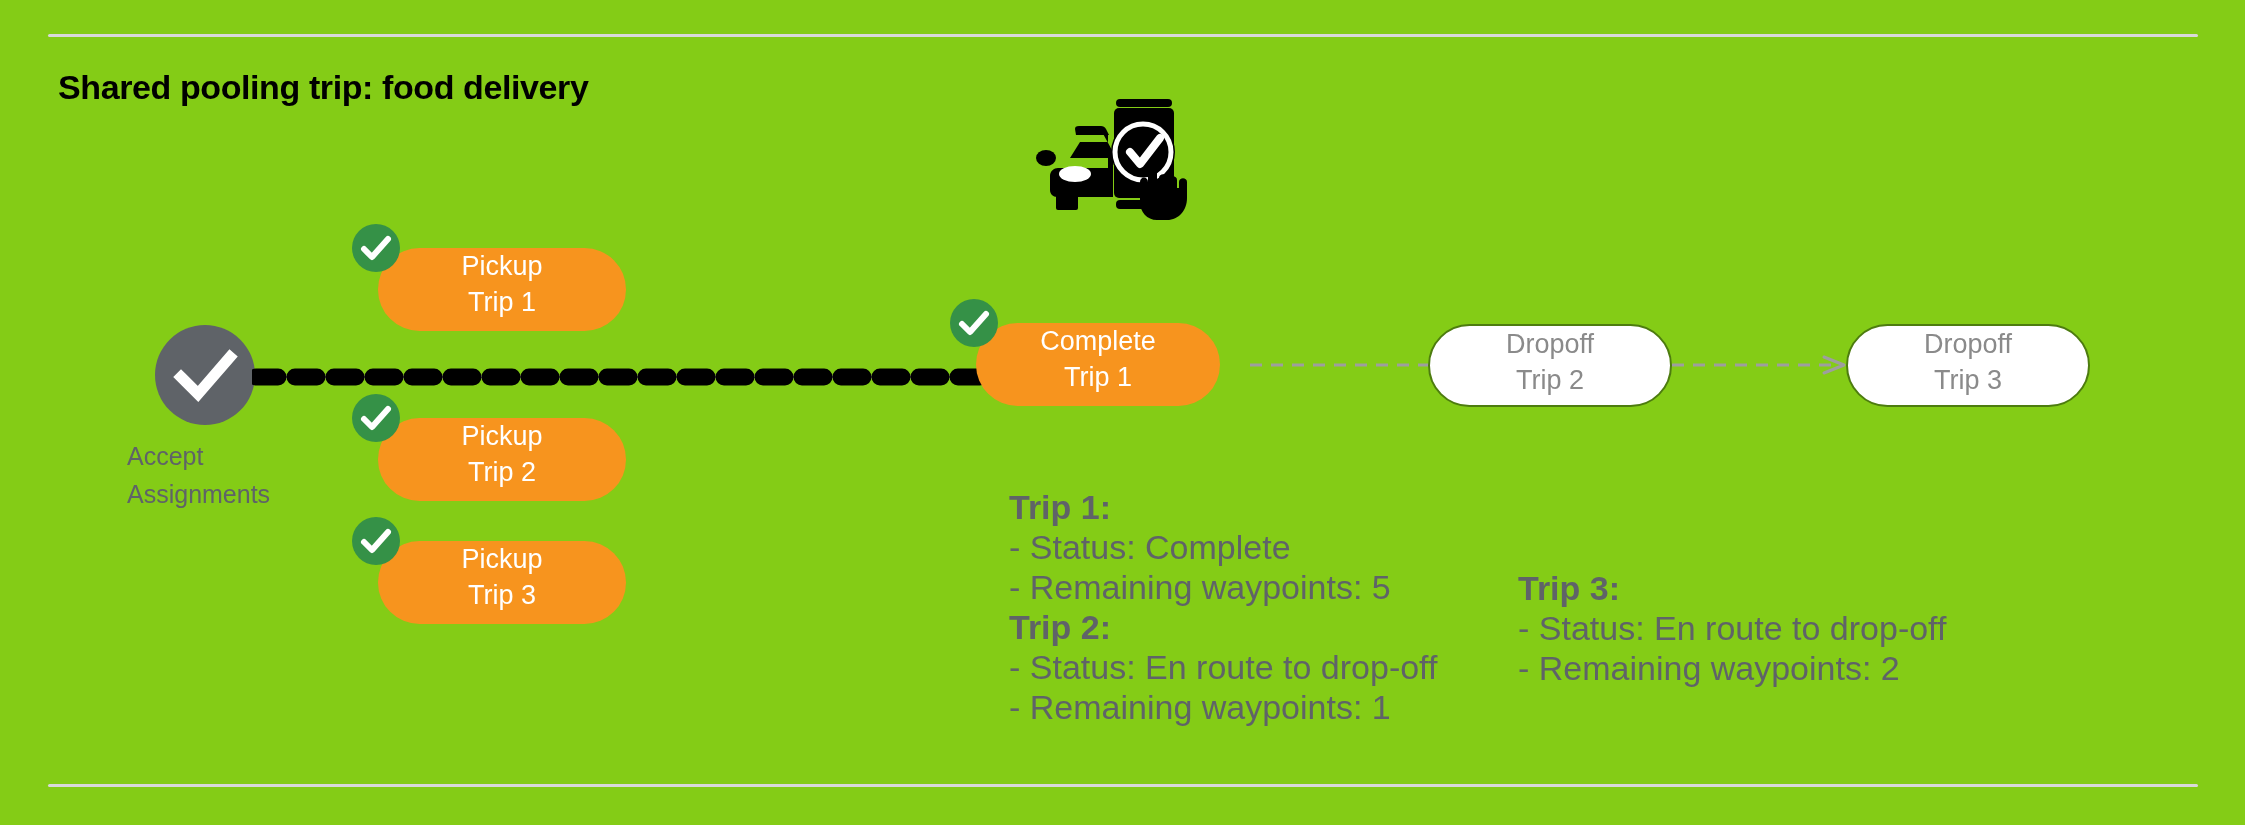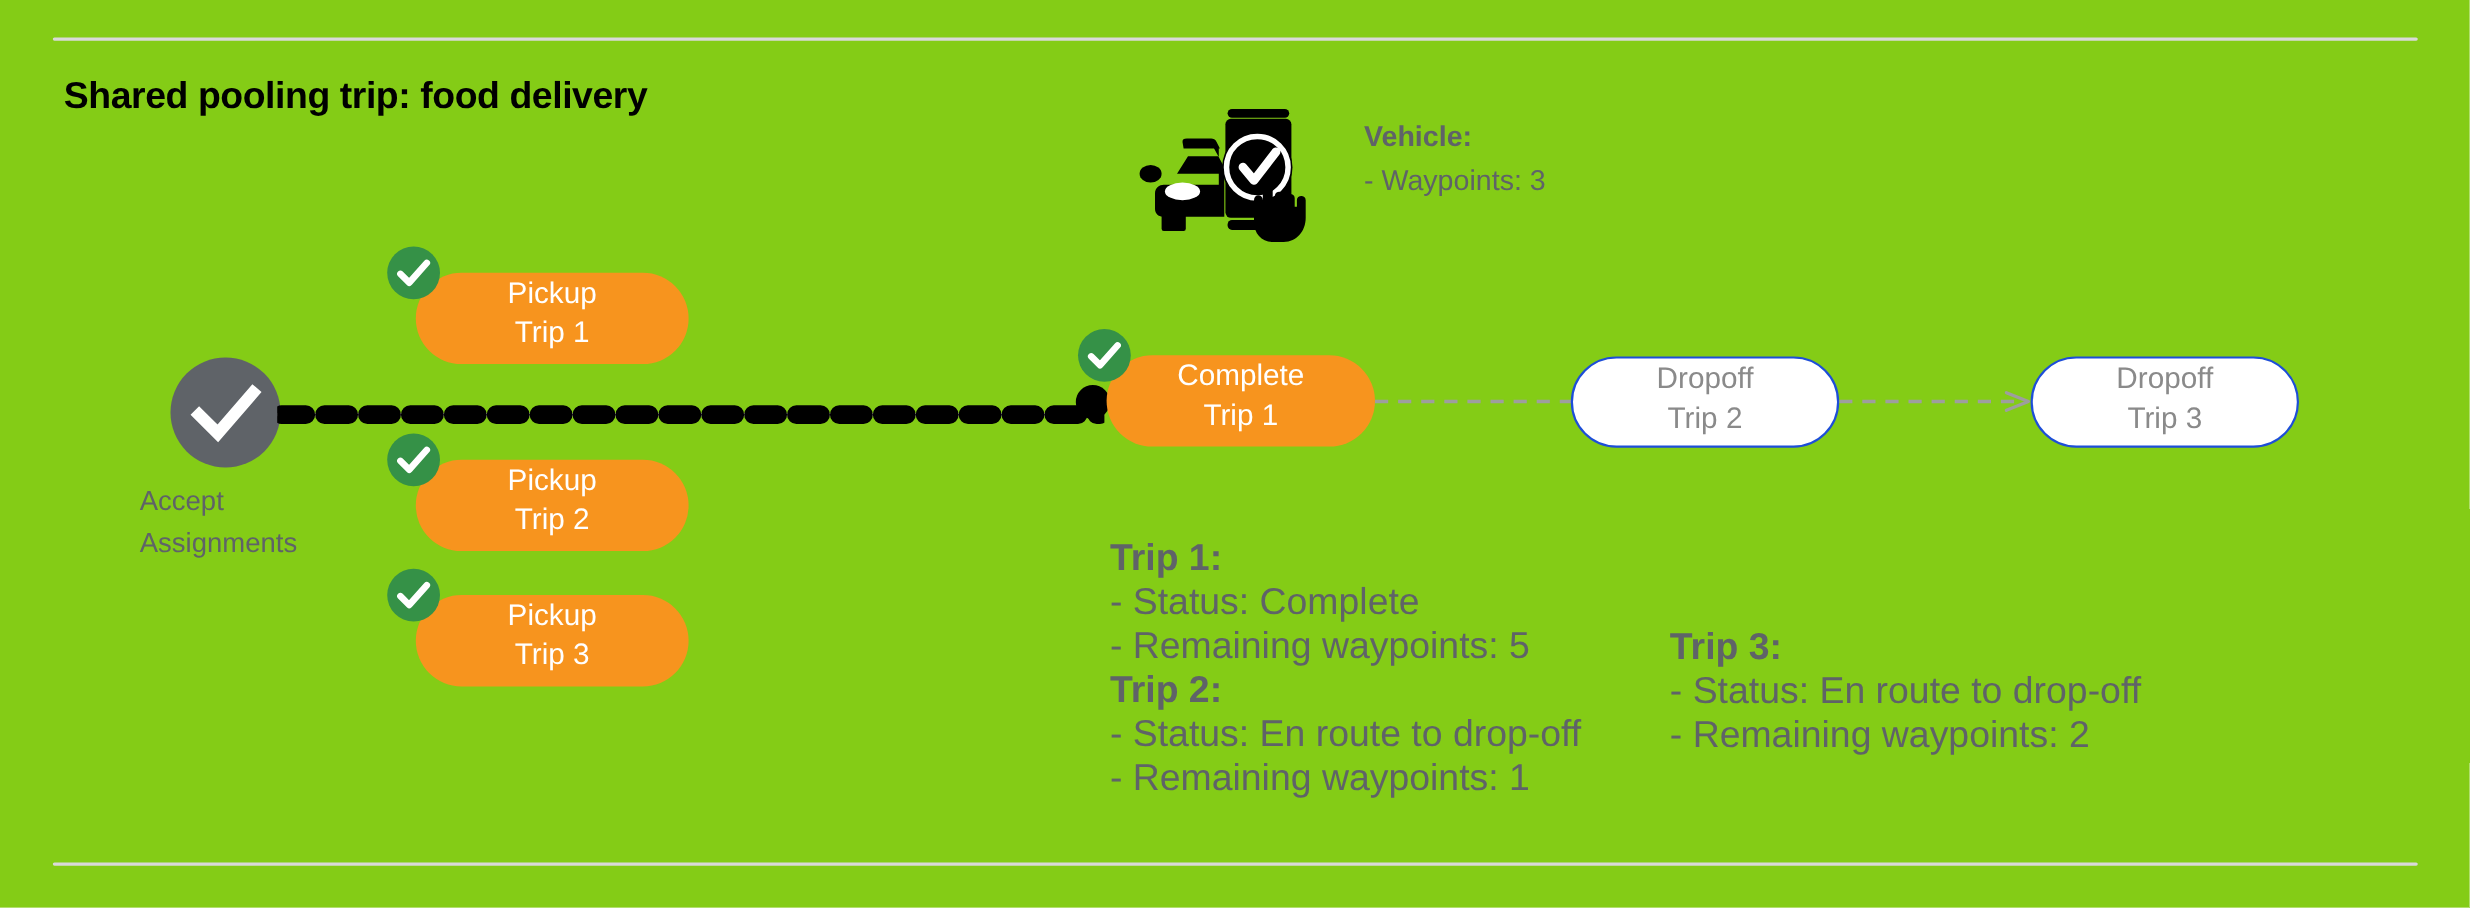--- a/index.html
+++ b/index.html
@@ -106,21 +106,21 @@
     flex-direction: column;
     align-items: center;
     box-sizing: border-box;
   }
   .pill.filled {
     background: #f7941e;
     color: #ffffff;
   }
   .pill.outlined {
     background: #ffffff;
-    border: 2px solid #1d4ed8;
+    border: 2px solid #4d7c0f;
     color: #8a8a8a;
   }
   .pill .line1, .pill .line2 {
     font-size: 27px;
     line-height: 36px;
     white-space: nowrap;
   }
   .pill.filled .line1, .pill.filled .line2 { font-weight: 500; }
 
   .badge {
@@ -131,21 +131,21 @@
     background: #359147;
     left: -26px;
     top: -24px;
     z-index: 3;
   }
 
   
   #node-pickup-1 { left: 378px; top: 248px; width: 248px; height: 83px; }
   #node-pickup-2 { left: 378px; top: 418px; width: 248px; height: 83px; }
   #node-pickup-3 { left: 378px; top: 541px; width: 248px; height: 83px; }
-  #node-complete-1 { left: 1006px; top: 323px; width: 244px; height: 83px; z-index: 2; }
+  #node-complete-1 { left: 976px; top: 323px; width: 244px; height: 83px; z-index: 2; }
   #node-dropoff-2 { left: 1428px; top: 324px; width: 244px; height: 83px; }
   #node-dropoff-3 { left: 1846px; top: 324px; width: 244px; height: 83px; }
 
   #black-dot {
     position: absolute;
     left: 978px;
     top: 350px;
     width: 31px;
     height: 31px;
     border-radius: 50%;
@@ -199,24 +199,20 @@
 
         <circle cx="111" cy="70" r="32" fill="#000000"></circle>
         <circle cx="111" cy="70" r="28" fill="none" stroke="#ffffff" stroke-width="5"></circle>
         <path d="M98 70 l10 12 l20 -26" fill="none" stroke="#ffffff" stroke-width="8" stroke-linecap="round" stroke-linejoin="round"></path>
 
         <path d="M116 84 c0 -6 9 -6 9 0 v22 h2 v-10 c0 -5 8 -5 8 0 v10 h2 v-8 c0 -5 8 -5 8 0 v8 h2 v-6 c0 -5 8 -5 8 0 v16 c0 12 -8 22 -20 22 h-10 c-10 0 -17 -8 -17 -18 v-20 c0 -6 8 -6 8 0 z"></path>
       </g>
     </svg>
   </div>
 
-  <div id="vehicle-text">
-    <div class="hdr">Vehicle:</div>
-    <div>- Waypoints: 3</div>
-  </div>
 
   <div id="accept-node">
     <div id="accept-circle">
       <svg viewBox="0 0 100 100" width="100" height="100" aria-hidden="true">
         <path d="M26 52 L43 69 L75 32" fill="none" stroke="#ffffff" stroke-width="11" stroke-linecap="square" stroke-linejoin="miter"></path>
       </svg>
     </div>
     <div id="accept-label">
       <div>Accept</div>
       <div>Assignments</div>

